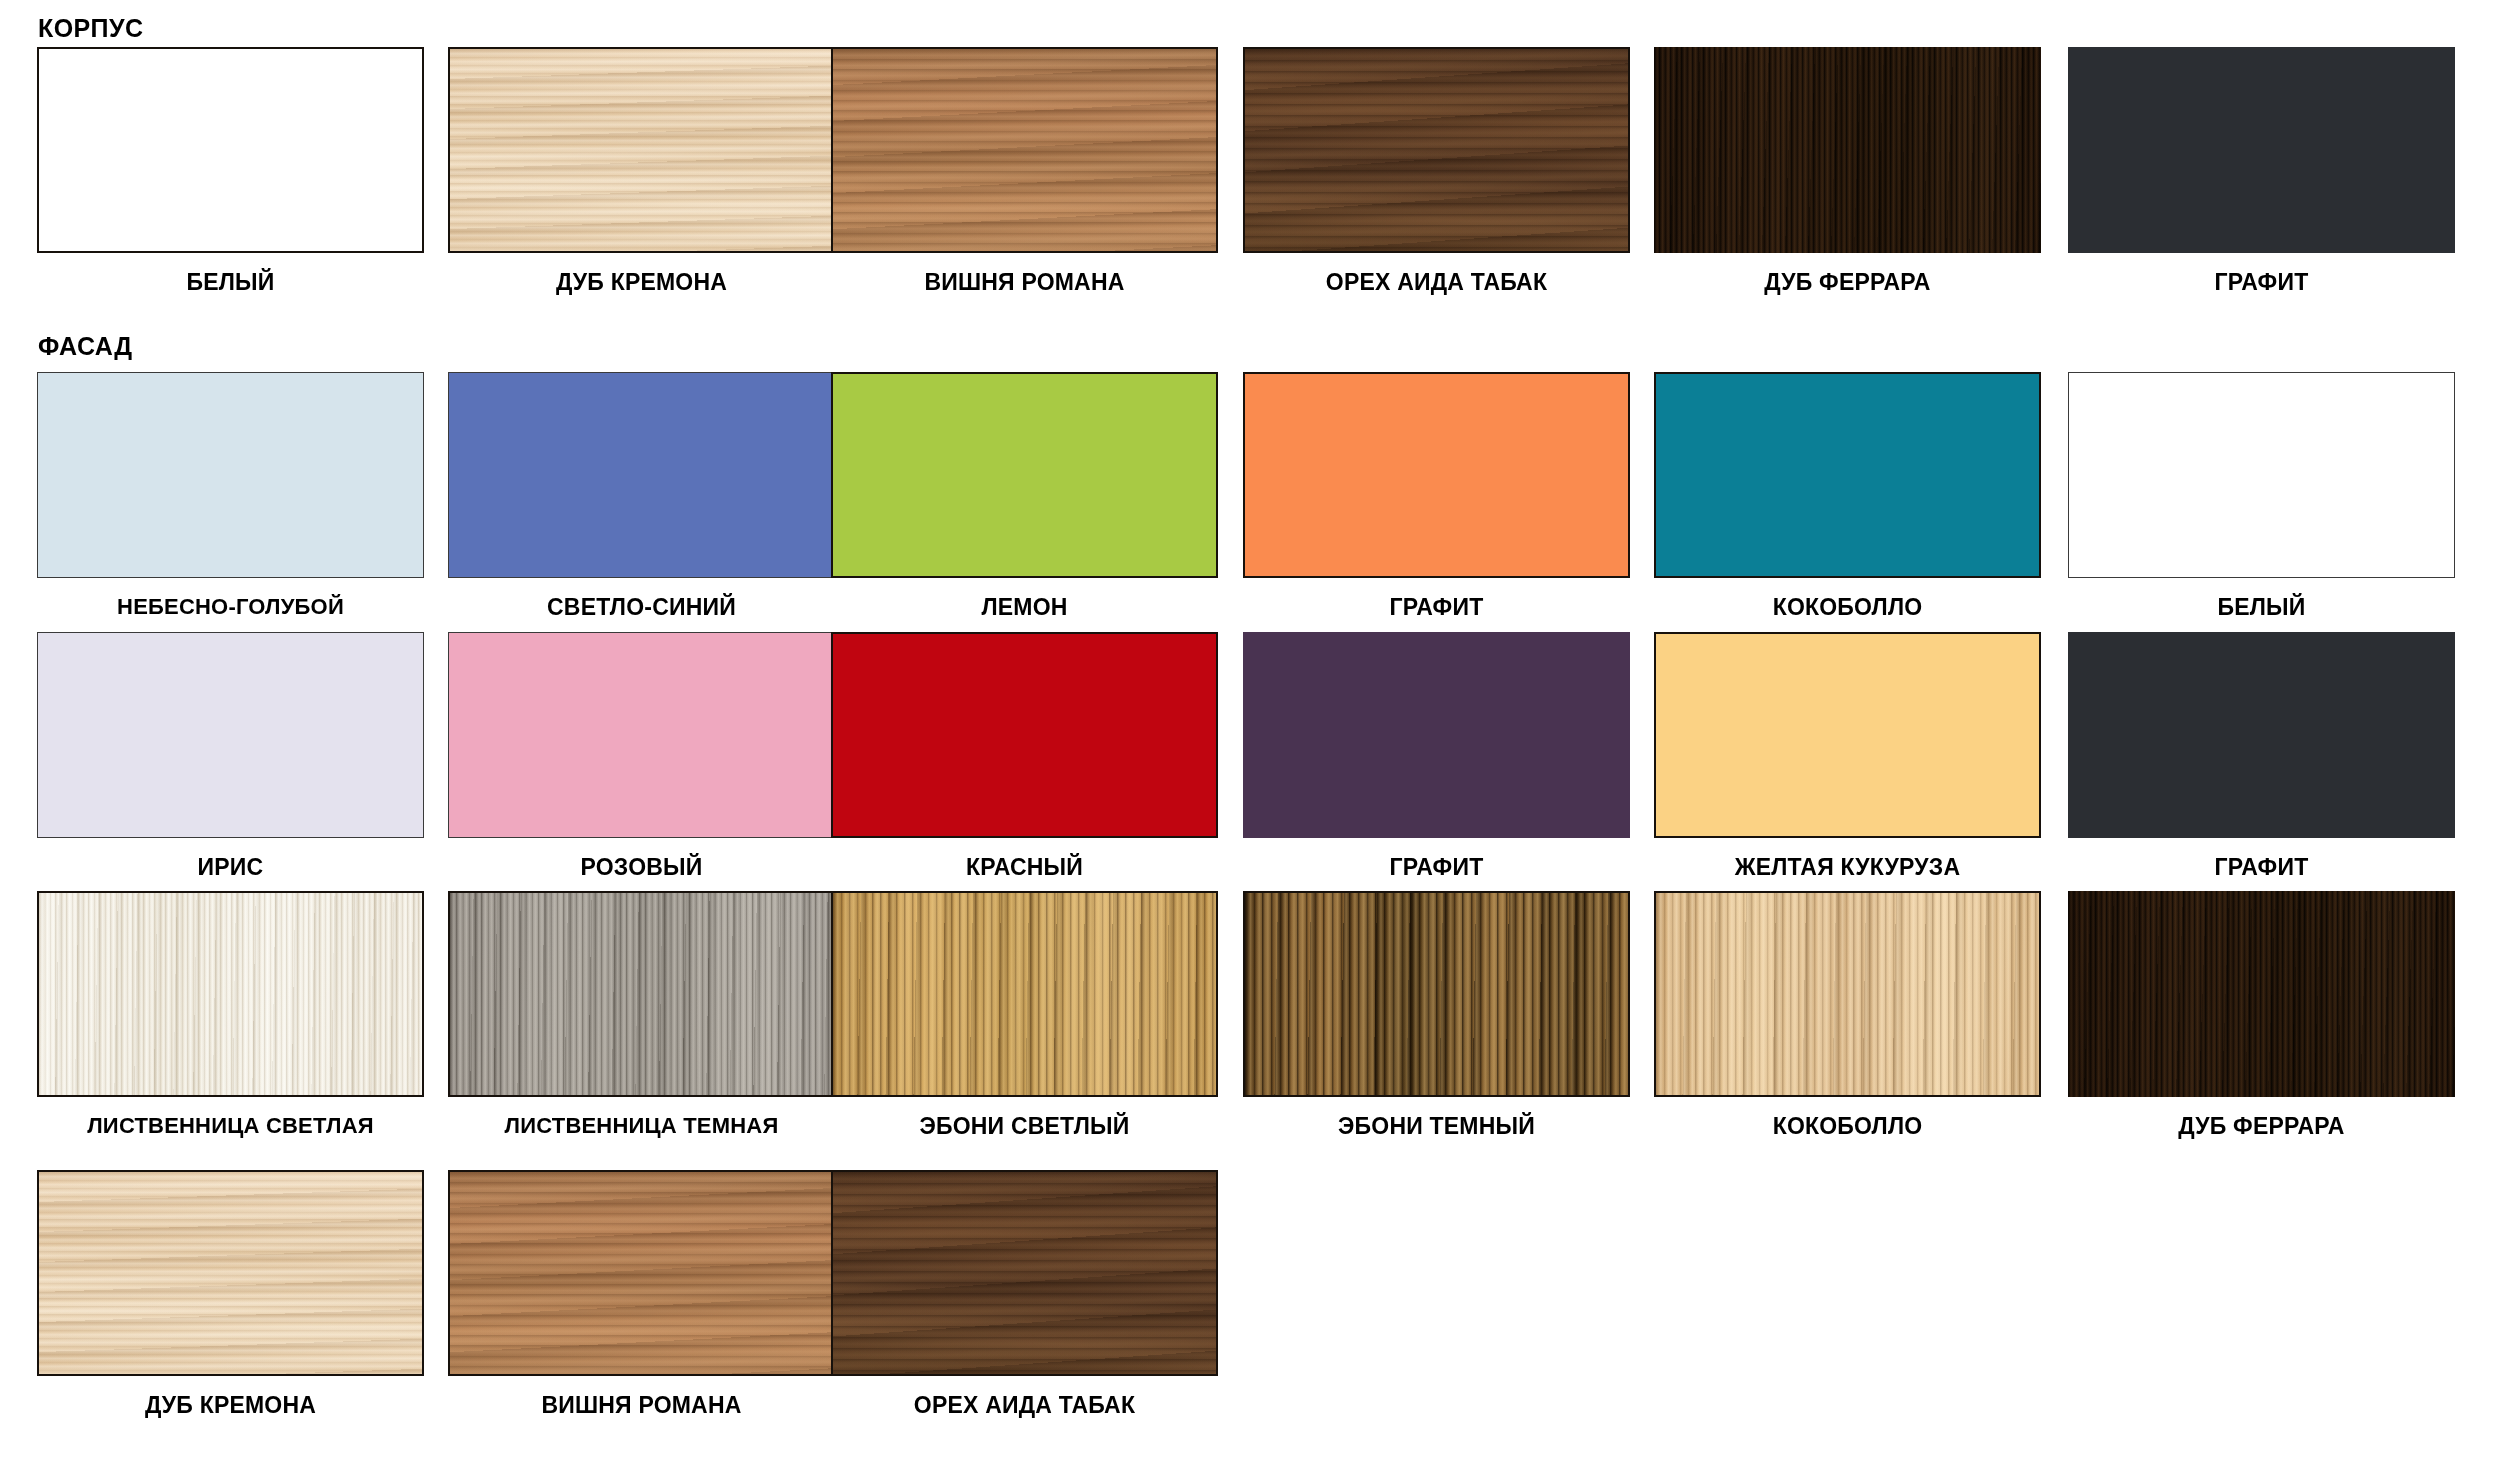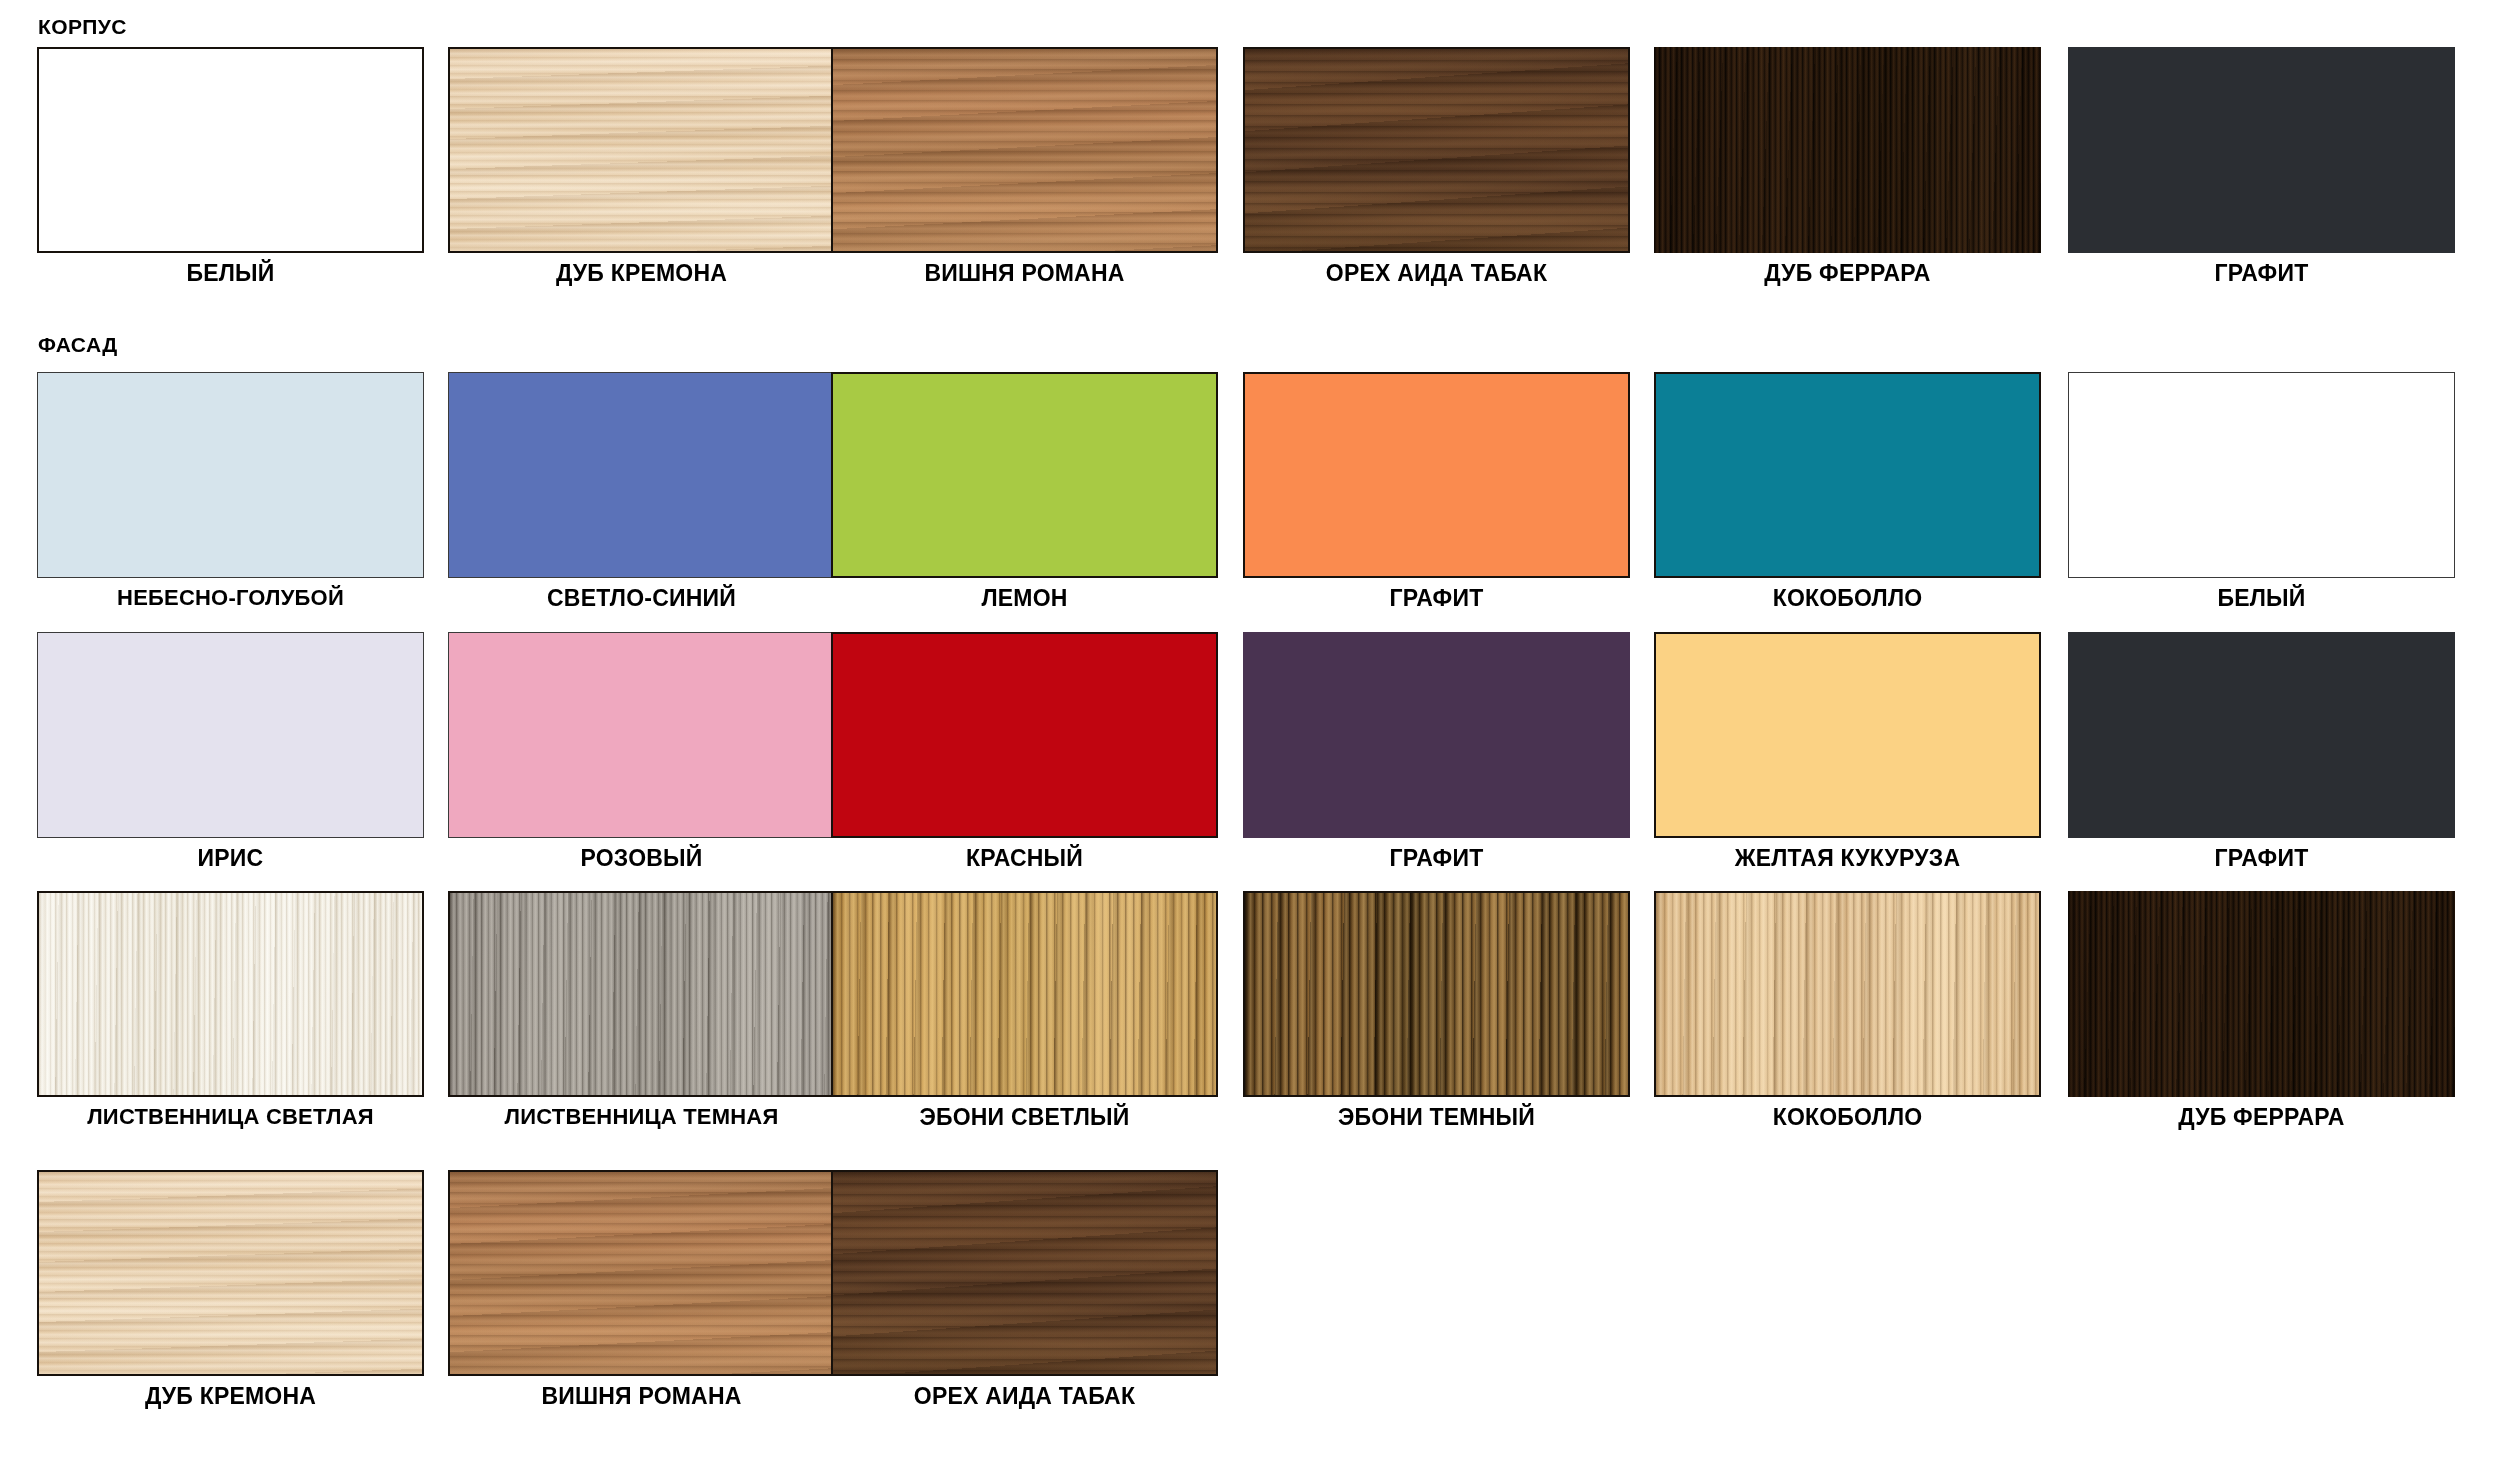--- a/index.html
+++ b/index.html
@@ -8,21 +8,21 @@
     width:2512px;height:1473px;
     font-family:"Liberation Sans","DejaVu Sans",sans-serif;
     color:#000;
     position:relative;
     overflow:hidden;
   }
 
   
   .section-head{
     position:absolute;
-    font-size:21px;
+    font-size:25px;
     font-weight:700;
     letter-spacing:0.4px;
     line-height:1;
     white-space:nowrap;
     z-index:5;
   }
   #head-korpus{ left:38px; top:15.7px; }
   #head-fasad { left:38px; top:334px;text-align:center; }
 
   
@@ -48,21 +48,21 @@
   .swatch.noborder{ border:none; }
   .swatch.thin{ border-width:1.6px; border-color:#3a3a3a; }
 
   .caption{
     display:block;
     text-align:center;
     font-size:23px;
     font-weight:700;
     line-height:1.05;
     letter-spacing:0.2px;
-    margin-top:8px;
+    margin-top:17px;
     white-space:nowrap;
   }
 
   
   #row-1{ top:47px; }
   #row-2{ top:372px; }
   #row-3{ top:632px; }
   #row-4{ top:891px; }
   #row-5{ top:1170px; }
 

